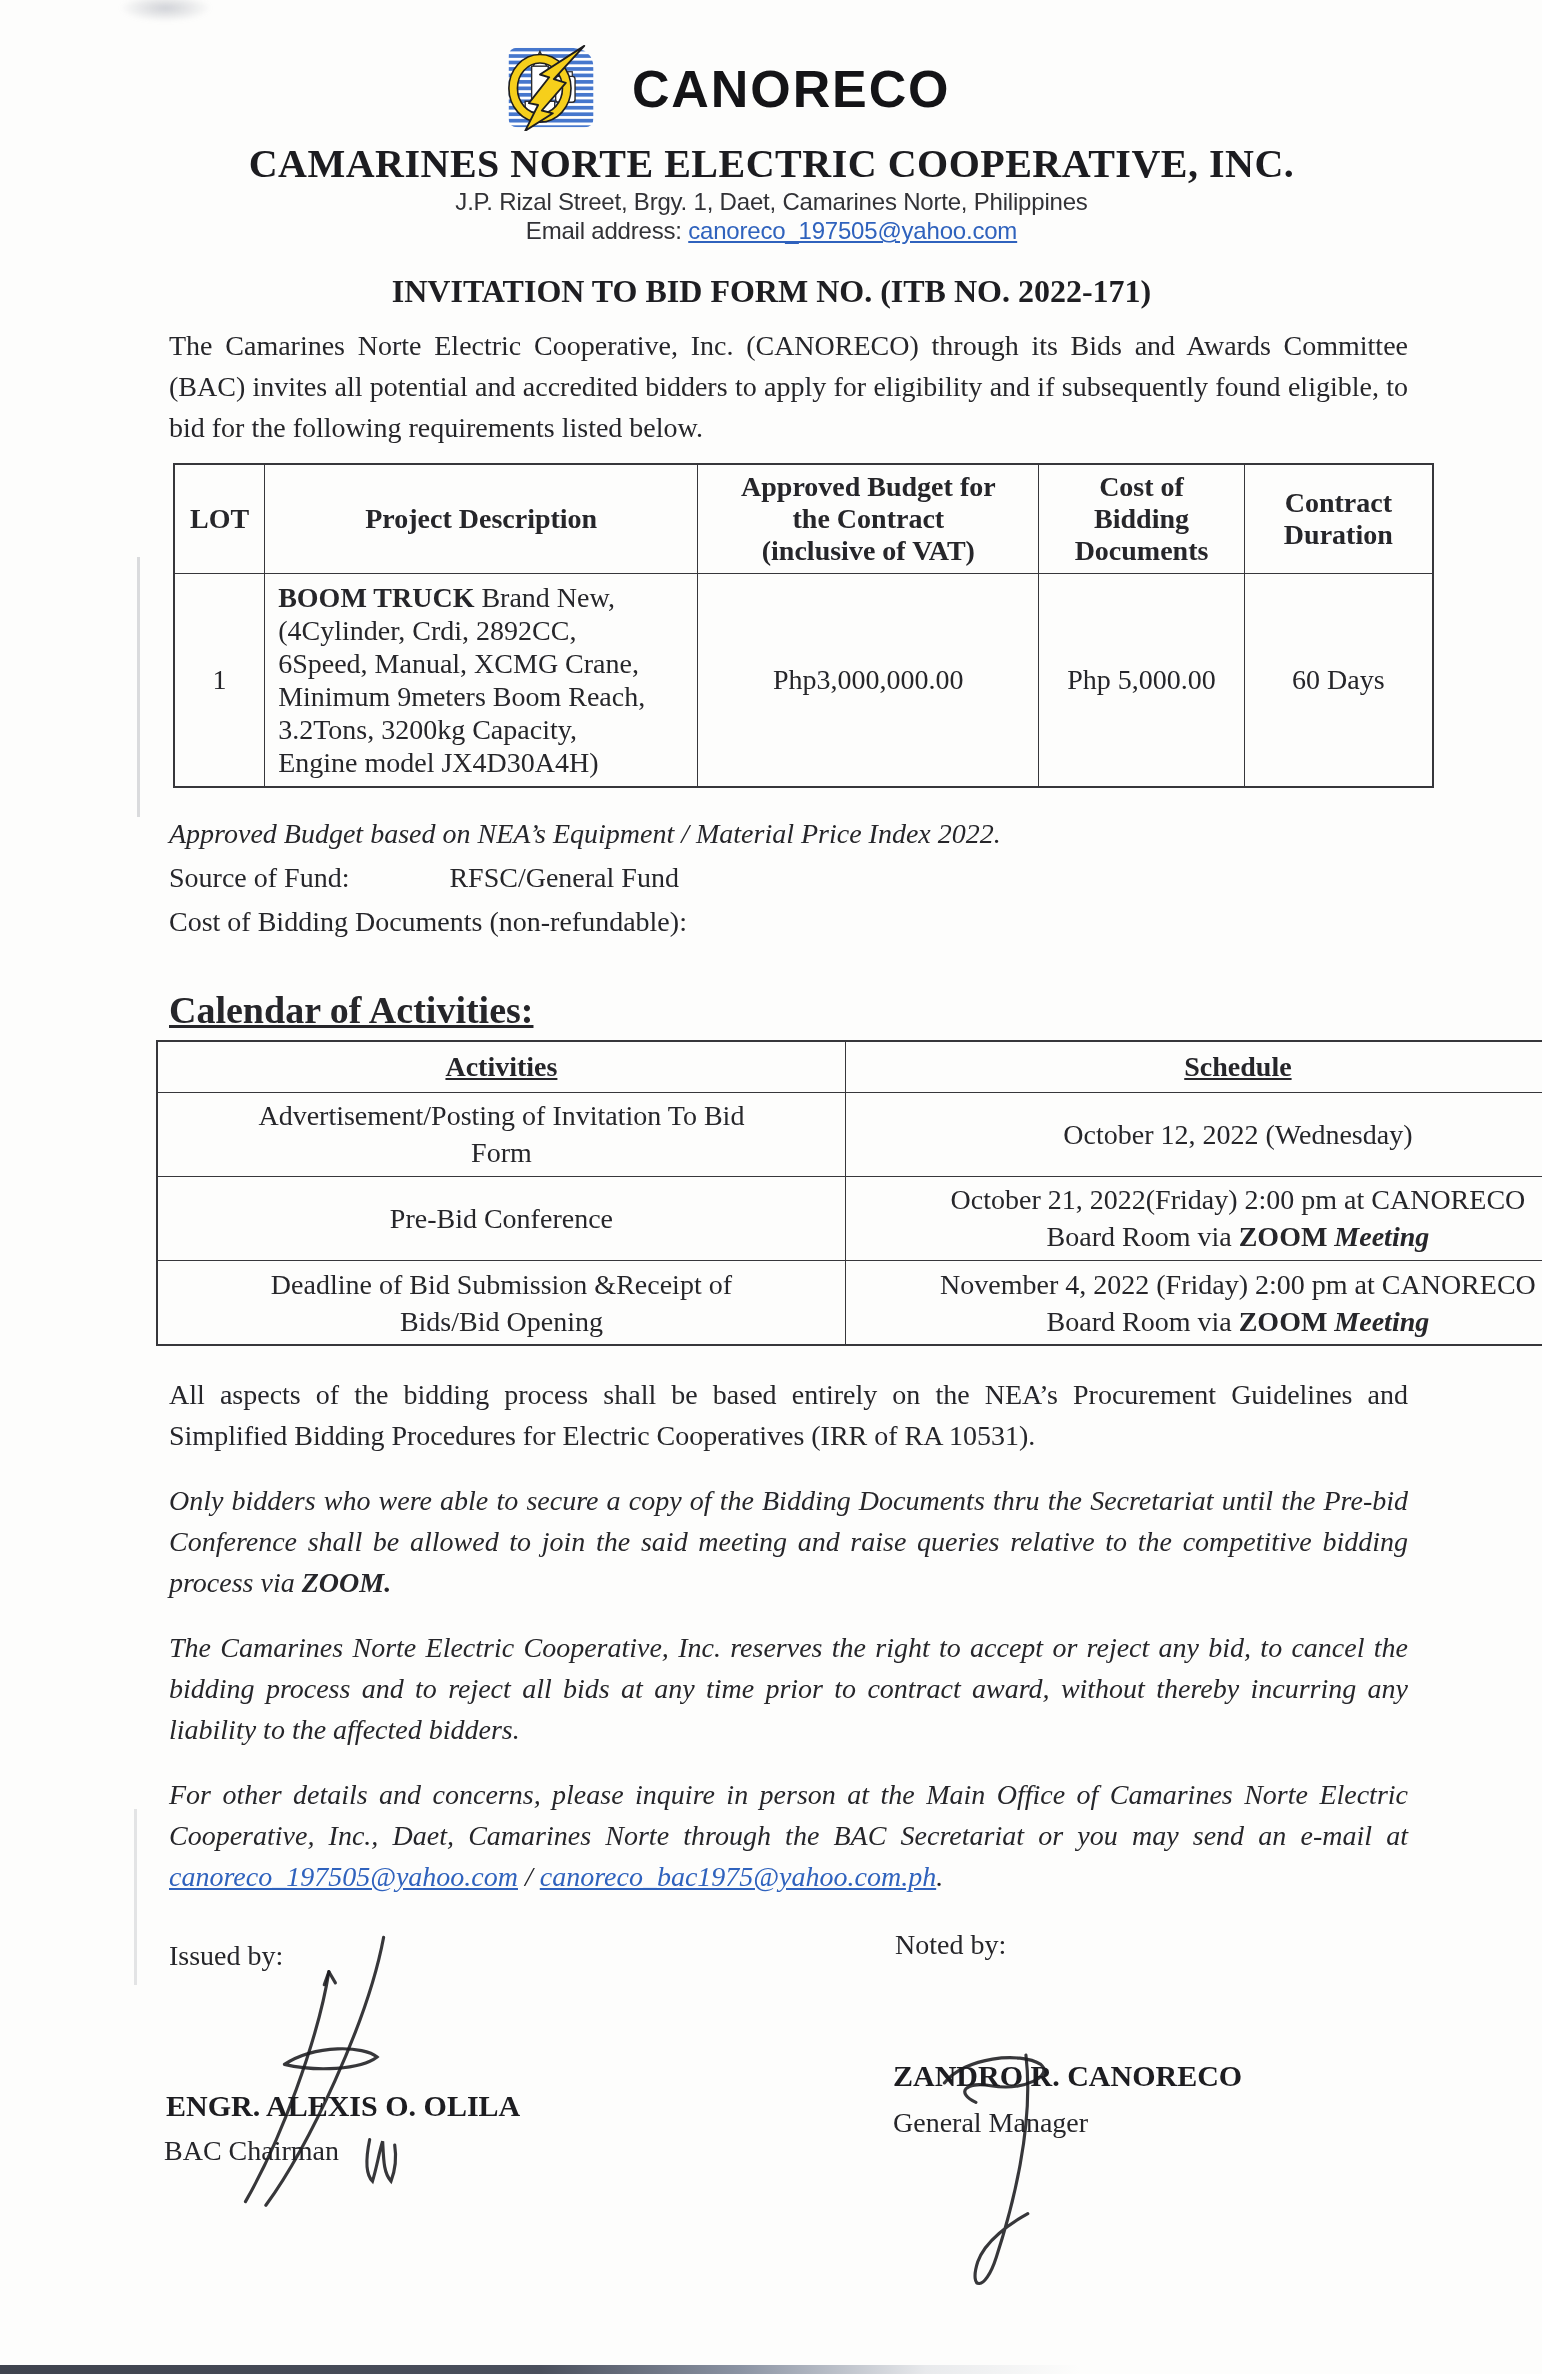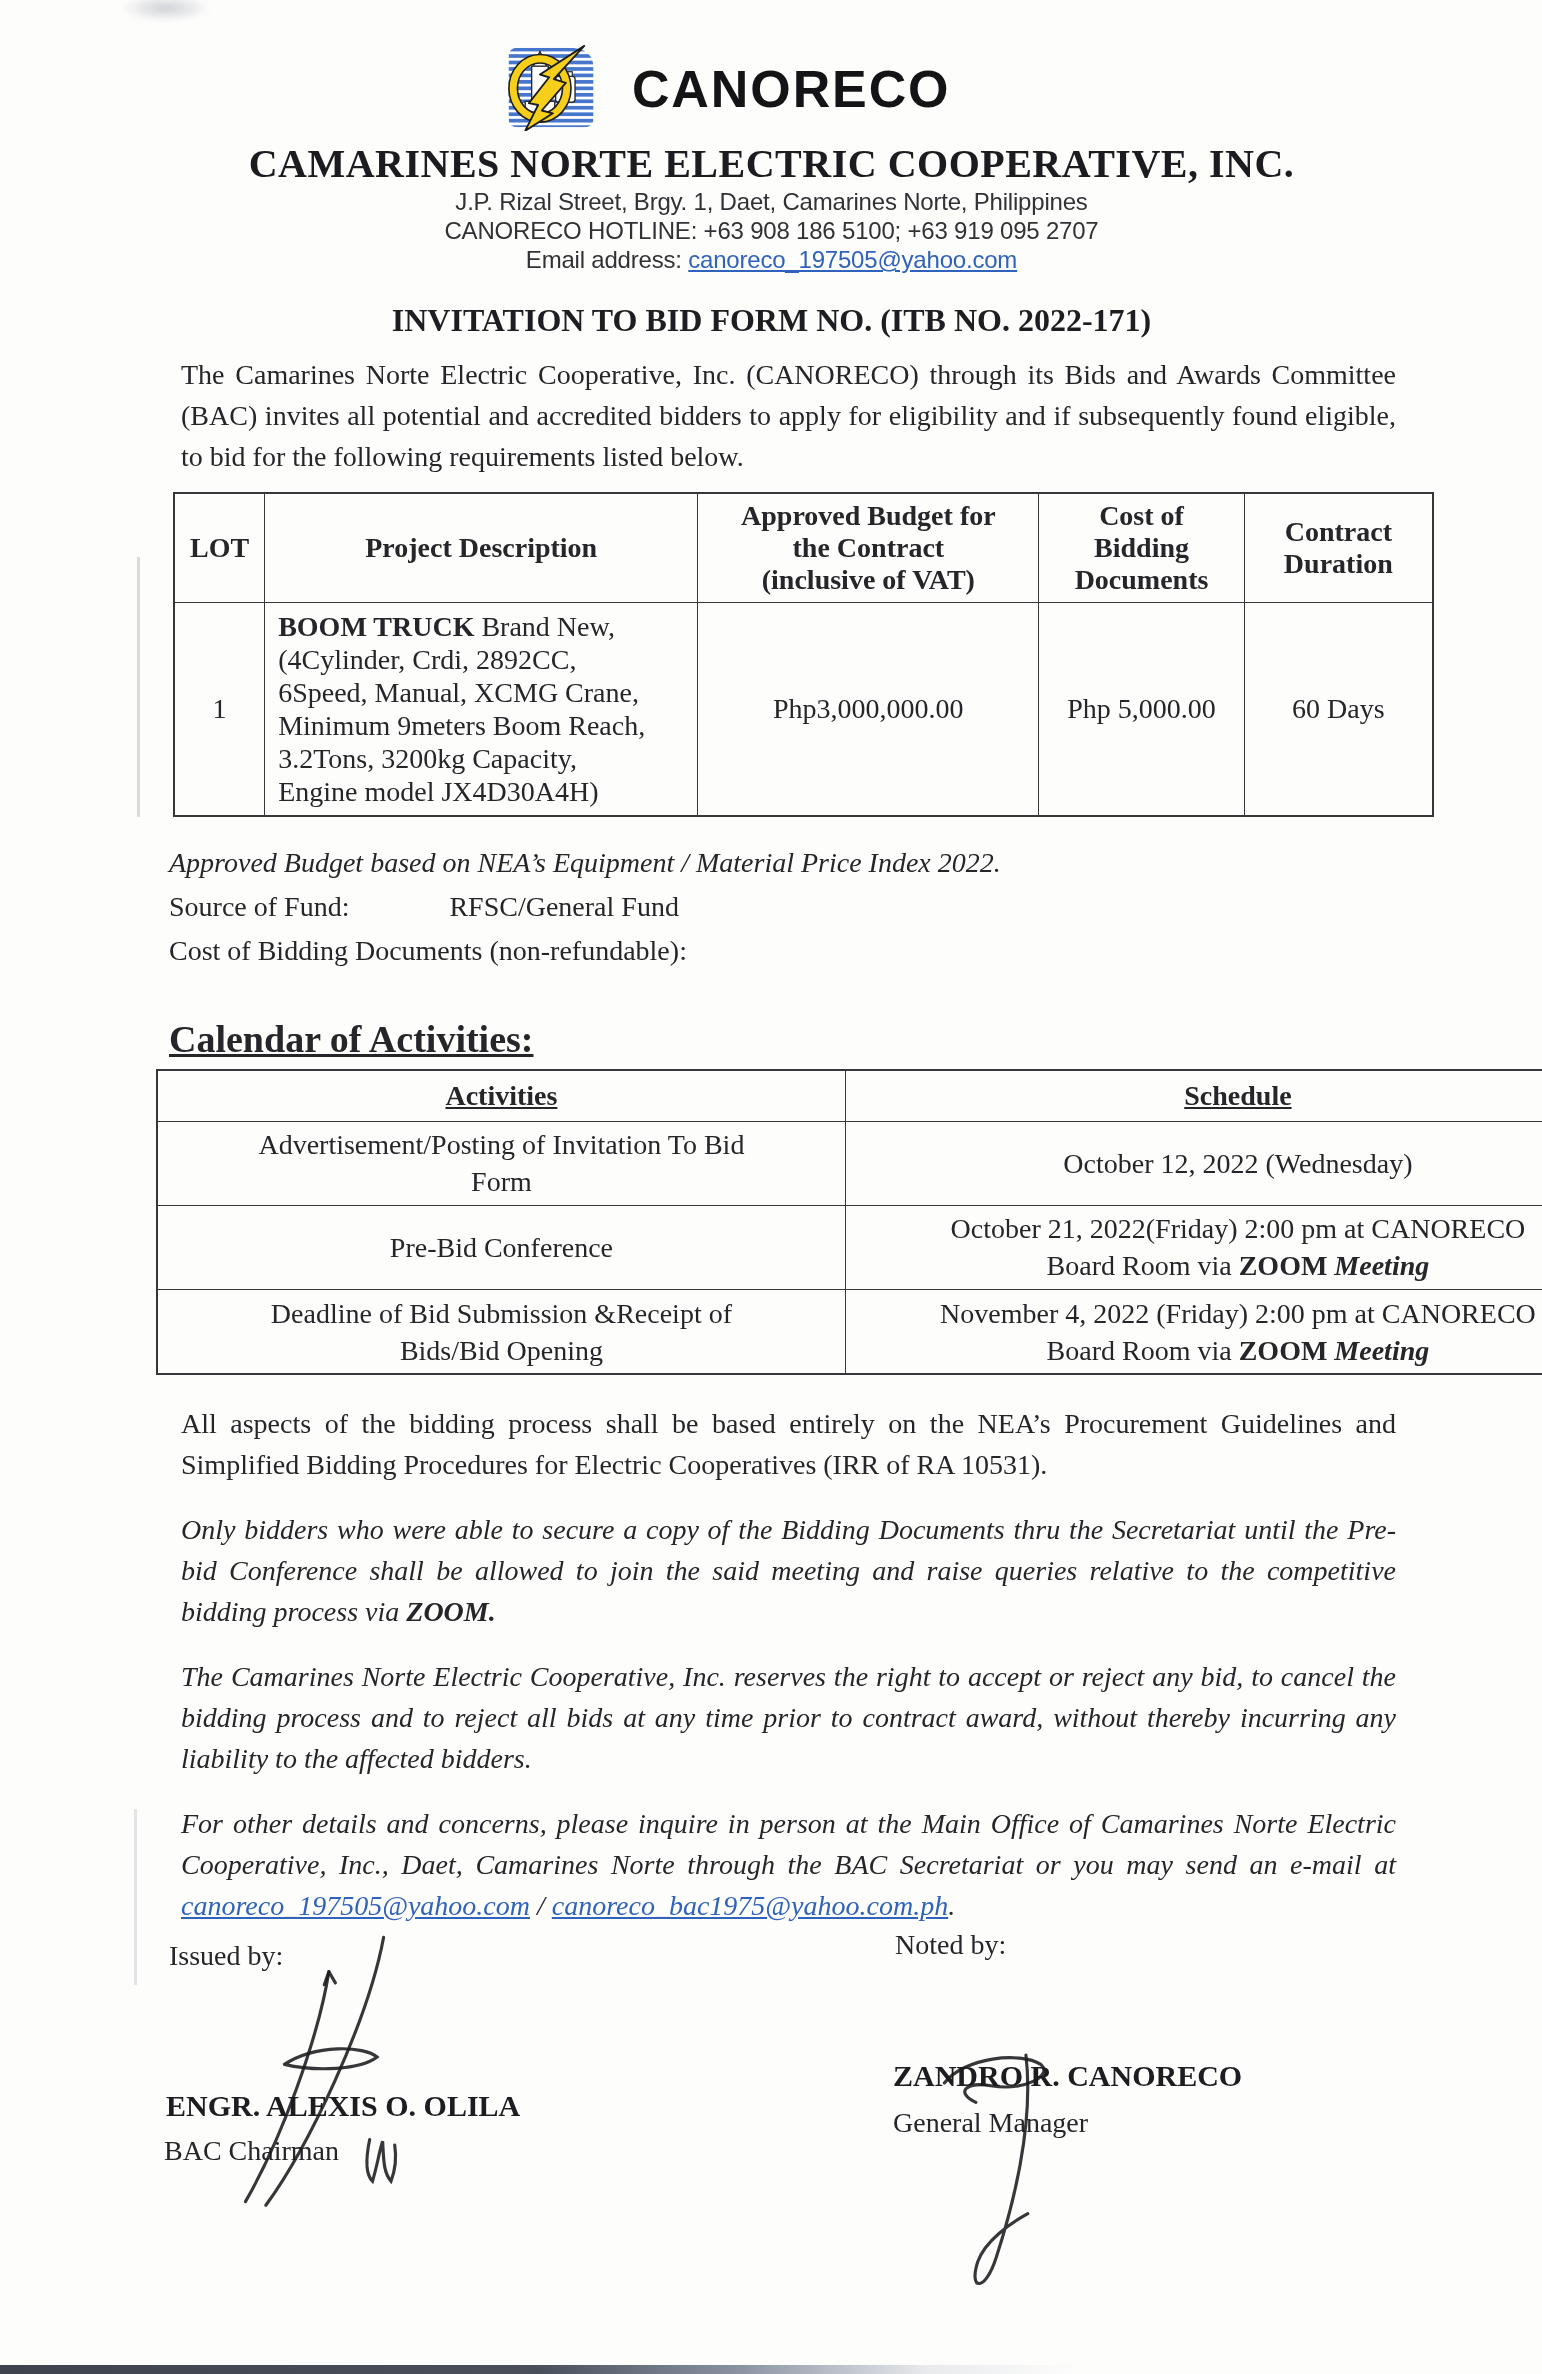--- a/index.html
+++ b/index.html
@@ -28,21 +28,21 @@
   .logo-row{display:flex;align-items:center;justify-content:center;gap:20.4px;position:relative;left:-45px;height:89px;}
   .wordmark{font-family:"Liberation Sans",sans-serif;font-weight:bold;font-size:52px;
     letter-spacing:1.9px;color:#141417;}
   .org-name{margin-top:7.4px;font-size:40px;font-weight:bold;letter-spacing:0.5px;color:#1c1c20;}
   .hdr-line{font-size:24px;line-height:29px;color:#323236;letter-spacing:-0.2px;}
   .hdr-line a, a.doclink{color:#2f62bd;text-decoration:underline;cursor:pointer;}
 
   
   .doc-title{margin-top:28px;text-align:center;font-size:32px;font-weight:bold;color:#1e1e22;}
   .body-col{width:1239px;margin-left:169px;}
-  .para{font-size:28px;line-height:41px;text-align:justify;margin:12px;}
+  .para{font-size:28px;line-height:41px;text-align:justify;margin:0;}
   .para+.para{margin-top:24px;font-style:italic;}
   .intro{margin-top:15px;}
 
   
   table{border-collapse:collapse;}
   .bid-table{margin:15px 0 0 173px;width:1261px;border:2.8px solid #37373b;table-layout:fixed;}
   .bid-table th,.bid-table td{border:1.9px solid #37373b;font-size:28px;vertical-align:middle;}
   .bid-table th{font-weight:bold;text-align:center;line-height:32px;padding:5.6px 3.7px;white-space:pre-line;}
   .bid-table td{text-align:center;padding:5.6px 7.4px;line-height:33px;}
   .bid-table td.desc{text-align:left;padding:7.4px 5.6px 7.4px 13px;white-space:pre-line;line-height:33px;}
@@ -118,21 +118,20 @@
           <rect x="57" y="37" width="21" height="28" rx="3" fill="#ffffff" stroke="#2a2a2e" stroke-width="1.5"></rect>
           <ellipse cx="40" cy="50" rx="29" ry="32" fill="none" stroke="#1d1d1f" stroke-width="11"></ellipse>
           <ellipse cx="40" cy="50" rx="29" ry="32" fill="none" stroke="#f6cf1b" stroke-width="7.5"></ellipse>
           <path d="M88 4 L55 40 L68 44 L42 74 L54 77 L24 96 L38 68 L28 66 L50 38 L40 35 Z" fill="#f6cf1b" stroke="#1d1d1f" stroke-width="2" stroke-linejoin="round"></path>
         </svg>
       </span>
       <span class="wordmark">CANORECO</span>
     </div>
     <div class="org-name">CAMARINES NORTE ELECTRIC COOPERATIVE, INC.</div>
     <div class="hdr-line sans">J.P. Rizal Street, Brgy. 1, Daet, Camarines Norte, Philippines</div>
-    <div class="hdr-line sans">CANORECO HOTLINE: +63 908 186 5100; +63 919 095 2707</div>
     <div class="hdr-line sans"><span>Email address: </span><a>canoreco_197505@yahoo.com</a></div>
   </div>
 
   <div class="doc-title">INVITATION TO BID FORM NO. (ITB NO. 2022-171)</div>
 
   <div class="body-col">
     <p class="para intro">The Camarines Norte Electric Cooperative, Inc. (CANORECO) through its Bids and Awards Committee (BAC) invites all potential and accredited bidders to apply for eligibility and if subsequently found eligible, to bid for the following requirements listed below.</p>
   </div>
 
   <table class="bid-table">

